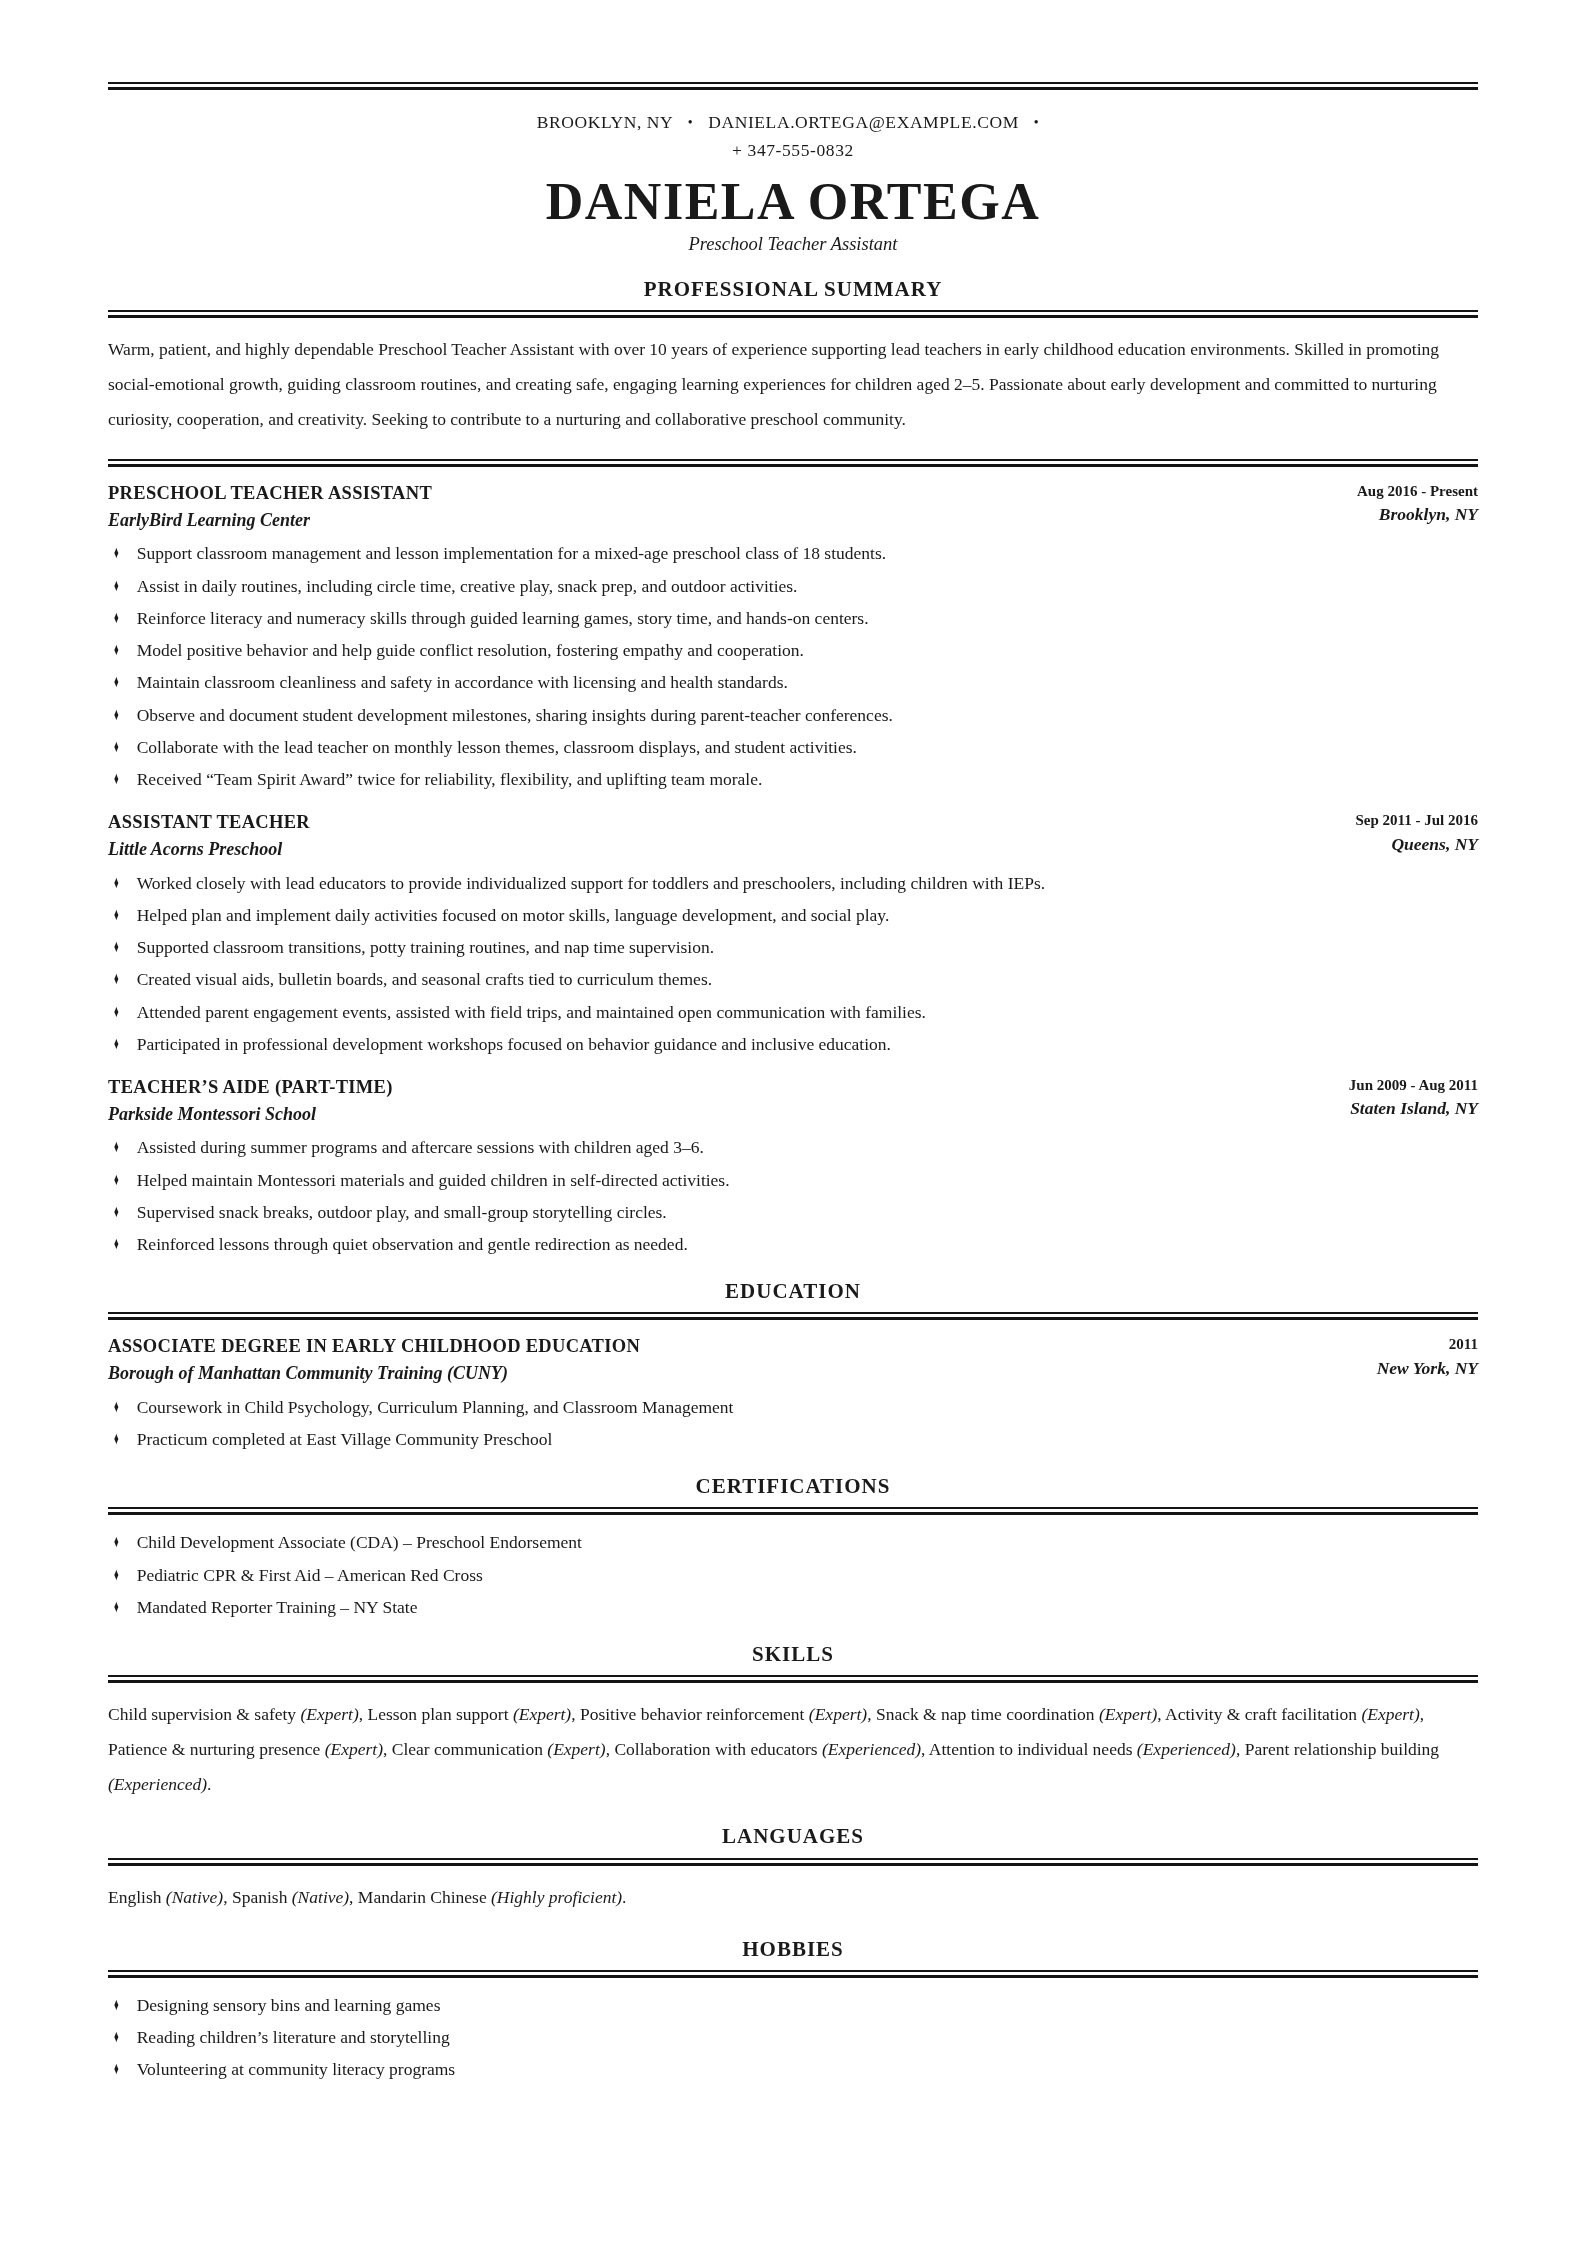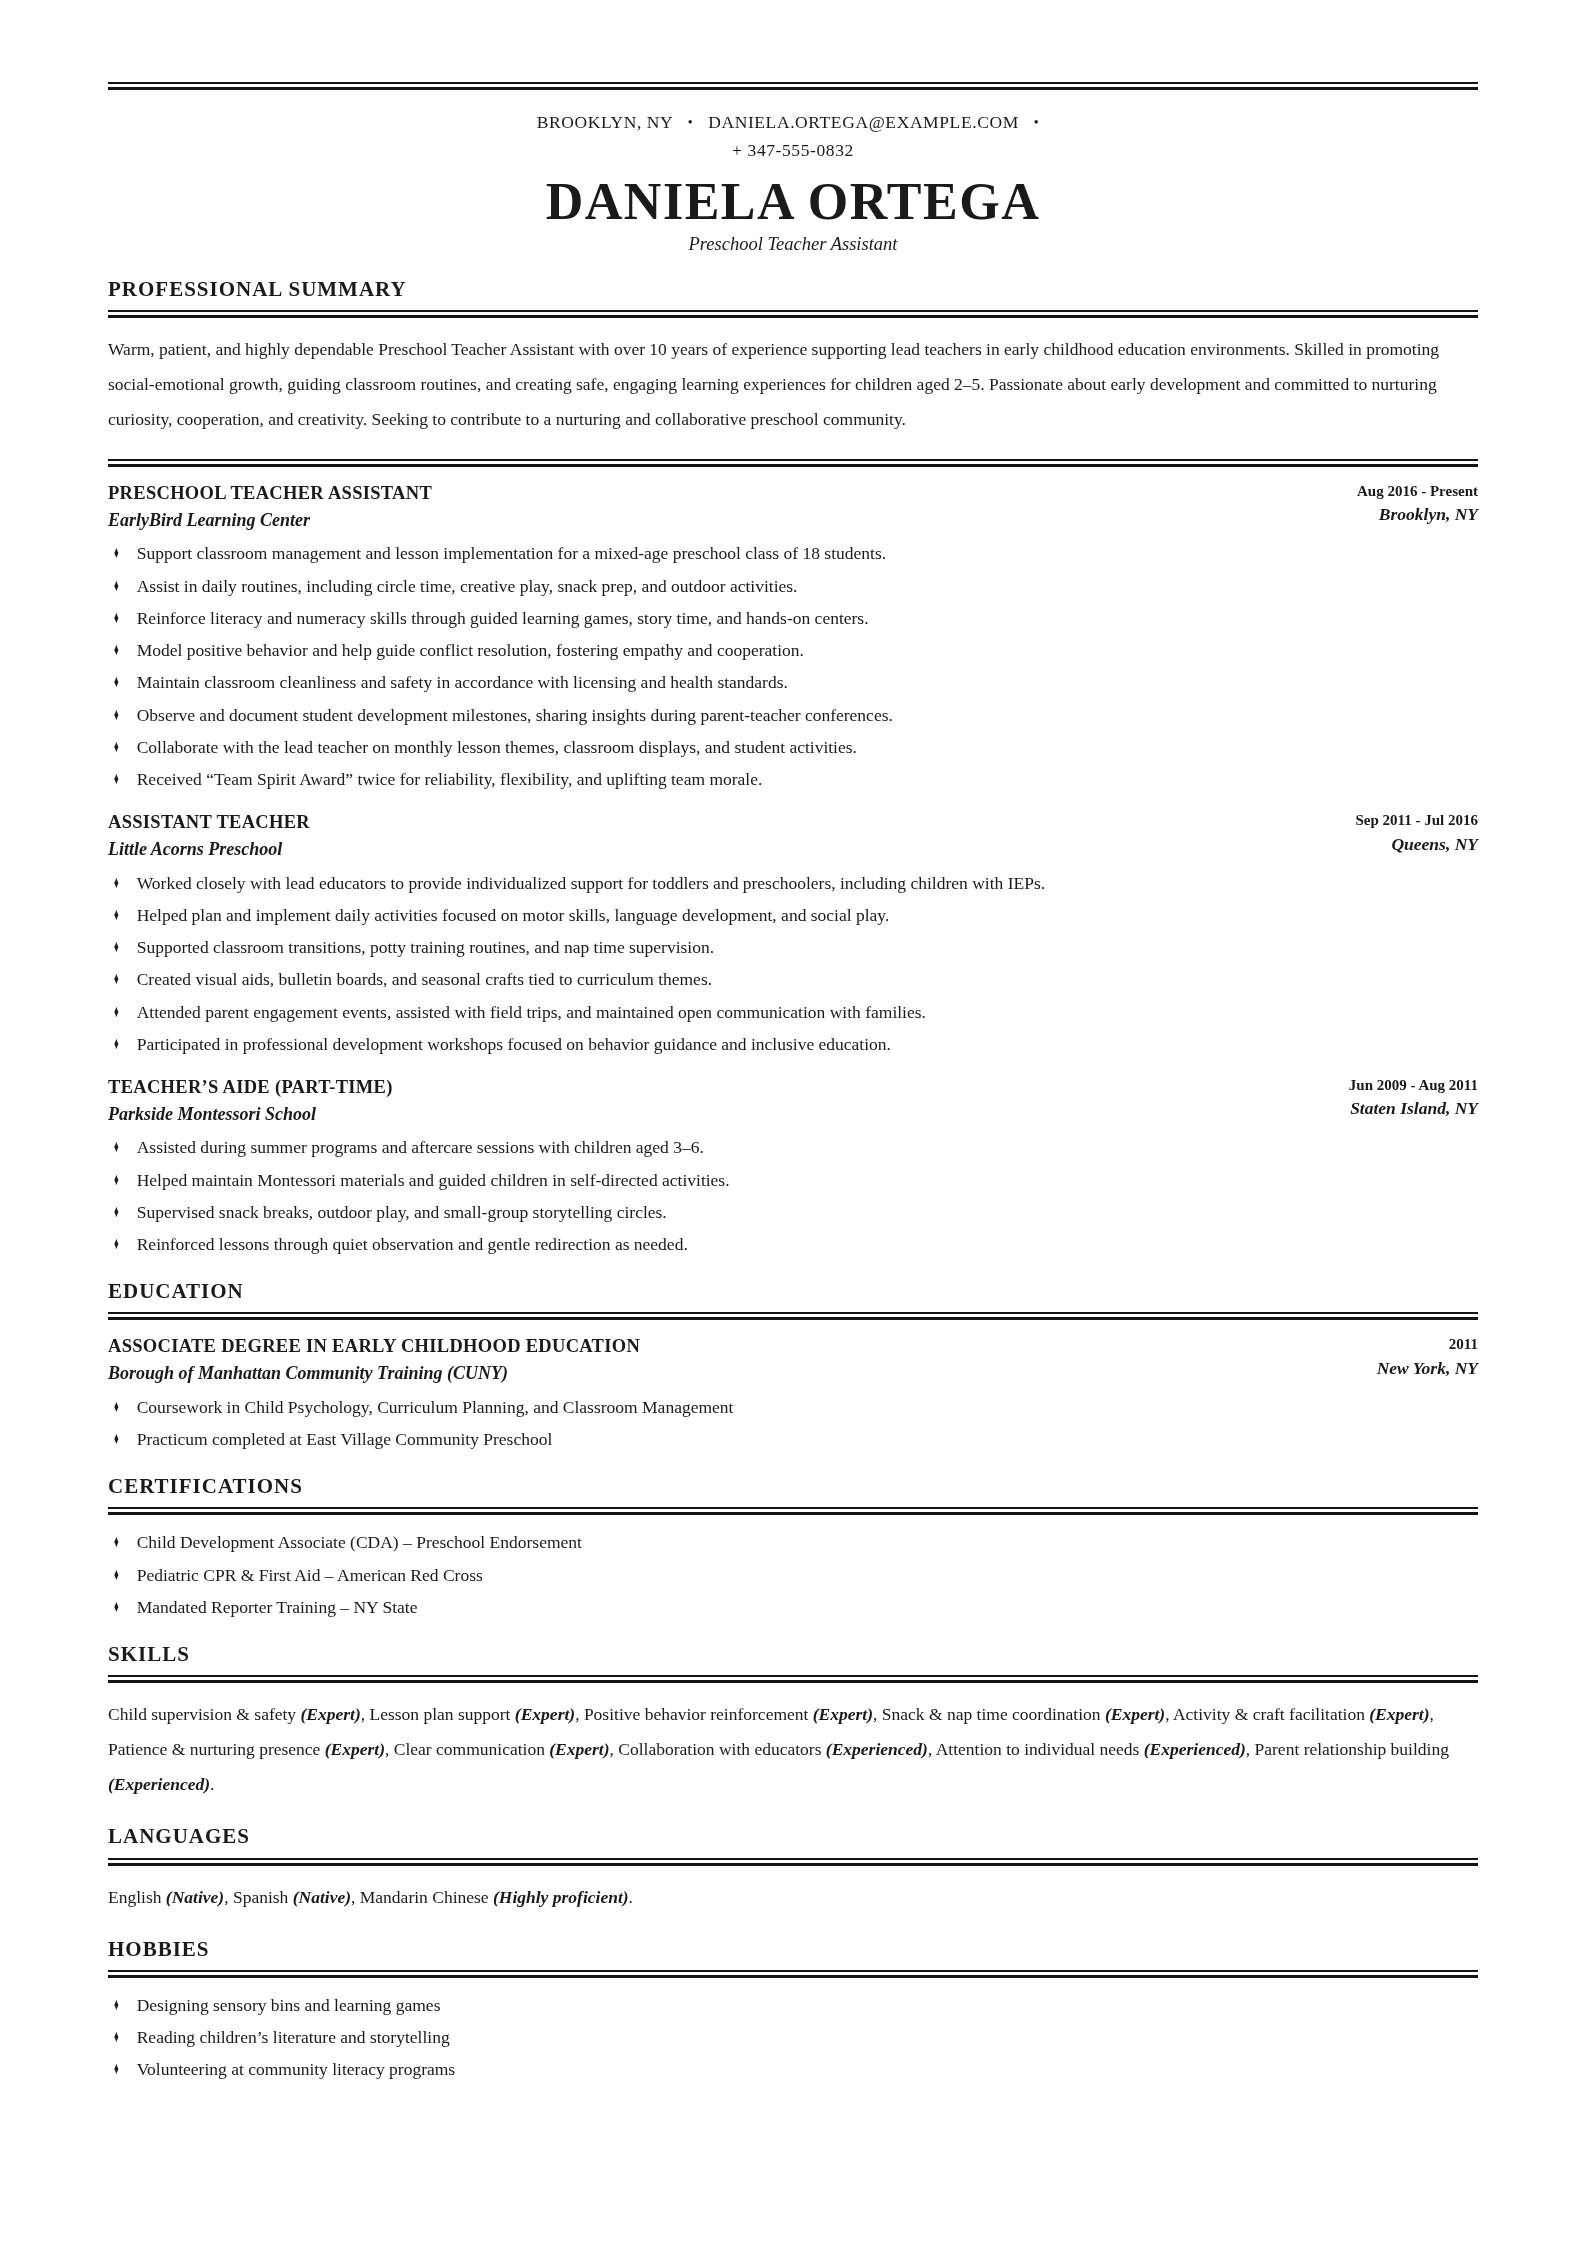--- a/index.html
+++ b/index.html
@@ -18,21 +18,21 @@
   
   .hdr { text-align:center; }
   .contact-line { margin-top:18px; font-size:17.5px; letter-spacing:0.6px; line-height:1.6; }
   .contact-line .dot { margin:0 10px; font-size:14px; vertical-align:1px; }
   .phone-line { font-size:17.5px; letter-spacing:0.6px; line-height:1.6; }
   .person-name { margin-top:8px; font-size:52px; font-weight:bold; letter-spacing:1.5px; line-height:1.15; }
   .person-role { margin-top:2px; font-size:18.5px; font-style:italic; }
 
   
   .section { margin-top:22px; }
-  .section-heading { font-size:21px; font-weight:bold; letter-spacing:1px; line-height:1.2; margin-bottom:8px; }
+  .section-heading { text-align:center; font-size:21px; font-weight:bold; letter-spacing:1px; line-height:1.2; margin-bottom:8px; }
   .section > .rule { margin-bottom:14px; }
 
   .body-text { font-size:17.5px; line-height:2.0; text-align:left; }
 
   
   .job { margin-bottom:18px; }
   .job-header { display:flex; justify-content:space-between; align-items:flex-start; margin-bottom:8px; }
   .job-title { font-size:18.5px; font-weight:bold; letter-spacing:0.3px; line-height:1.35; }
   .job-company { font-size:18px; font-weight:bold; font-style:italic; line-height:1.35; margin-top:2px; }
   .job-right { text-align:right; white-space:nowrap; }
@@ -40,21 +40,21 @@
   .job-location { font-size:17.5px; font-weight:bold; font-style:italic; line-height:1.35; margin-top:2px; }
 
   
   .bullets { list-style:none; }
   .bullet-row { display:flex; align-items:flex-start; gap:16px; font-size:17.5px; line-height:1.5; margin-bottom:6px; padding-left:4px; }
   .diamond { display:inline-block; transform:scaleX(0.55); transform-origin:center; font-size:17px; line-height:1.5; flex:0 0 auto; }
   .bullet-text { flex:1 1 auto; }
 
   
   .leveled { font-size:17.5px; line-height:2.0; }
-  .leveled .lvl { font-style:italic;font-weight:bold; }
+  .leveled .lvl { font-style:italic; }
 </style>
 </head>
 <body>
 
 <div class="page">
 
   <div class="rule"></div>
 
   <header class="hdr">
     <div class="contact-line">

